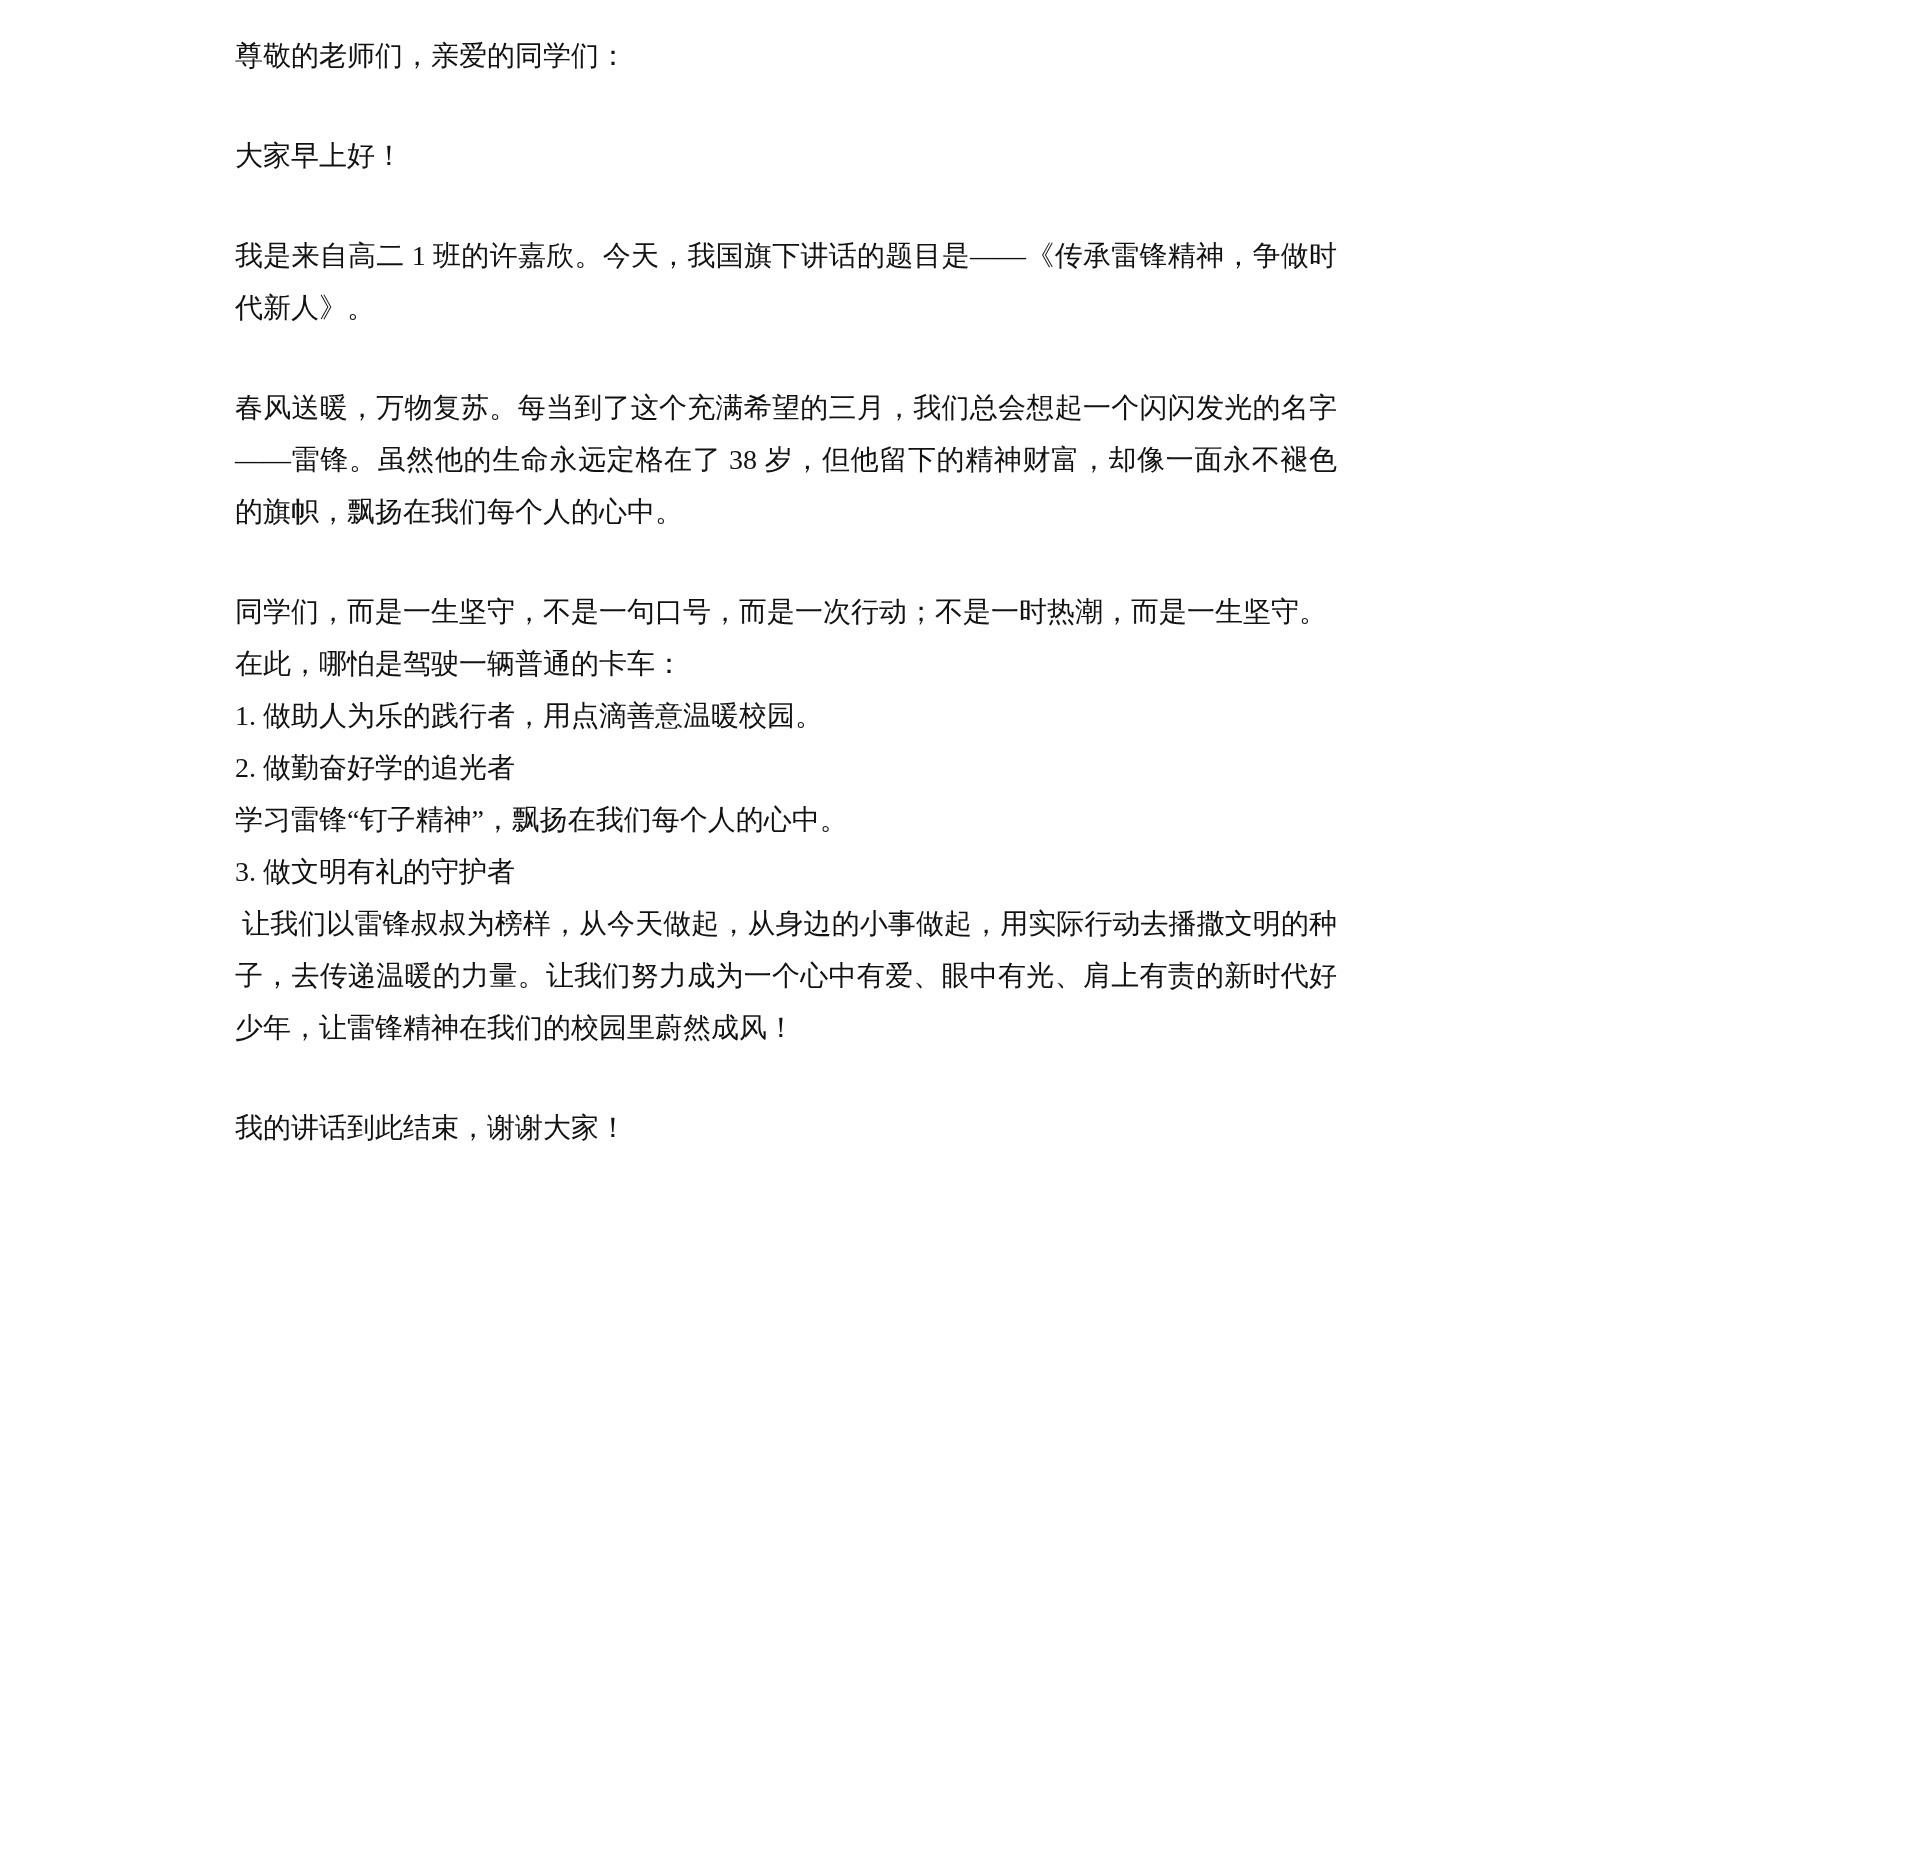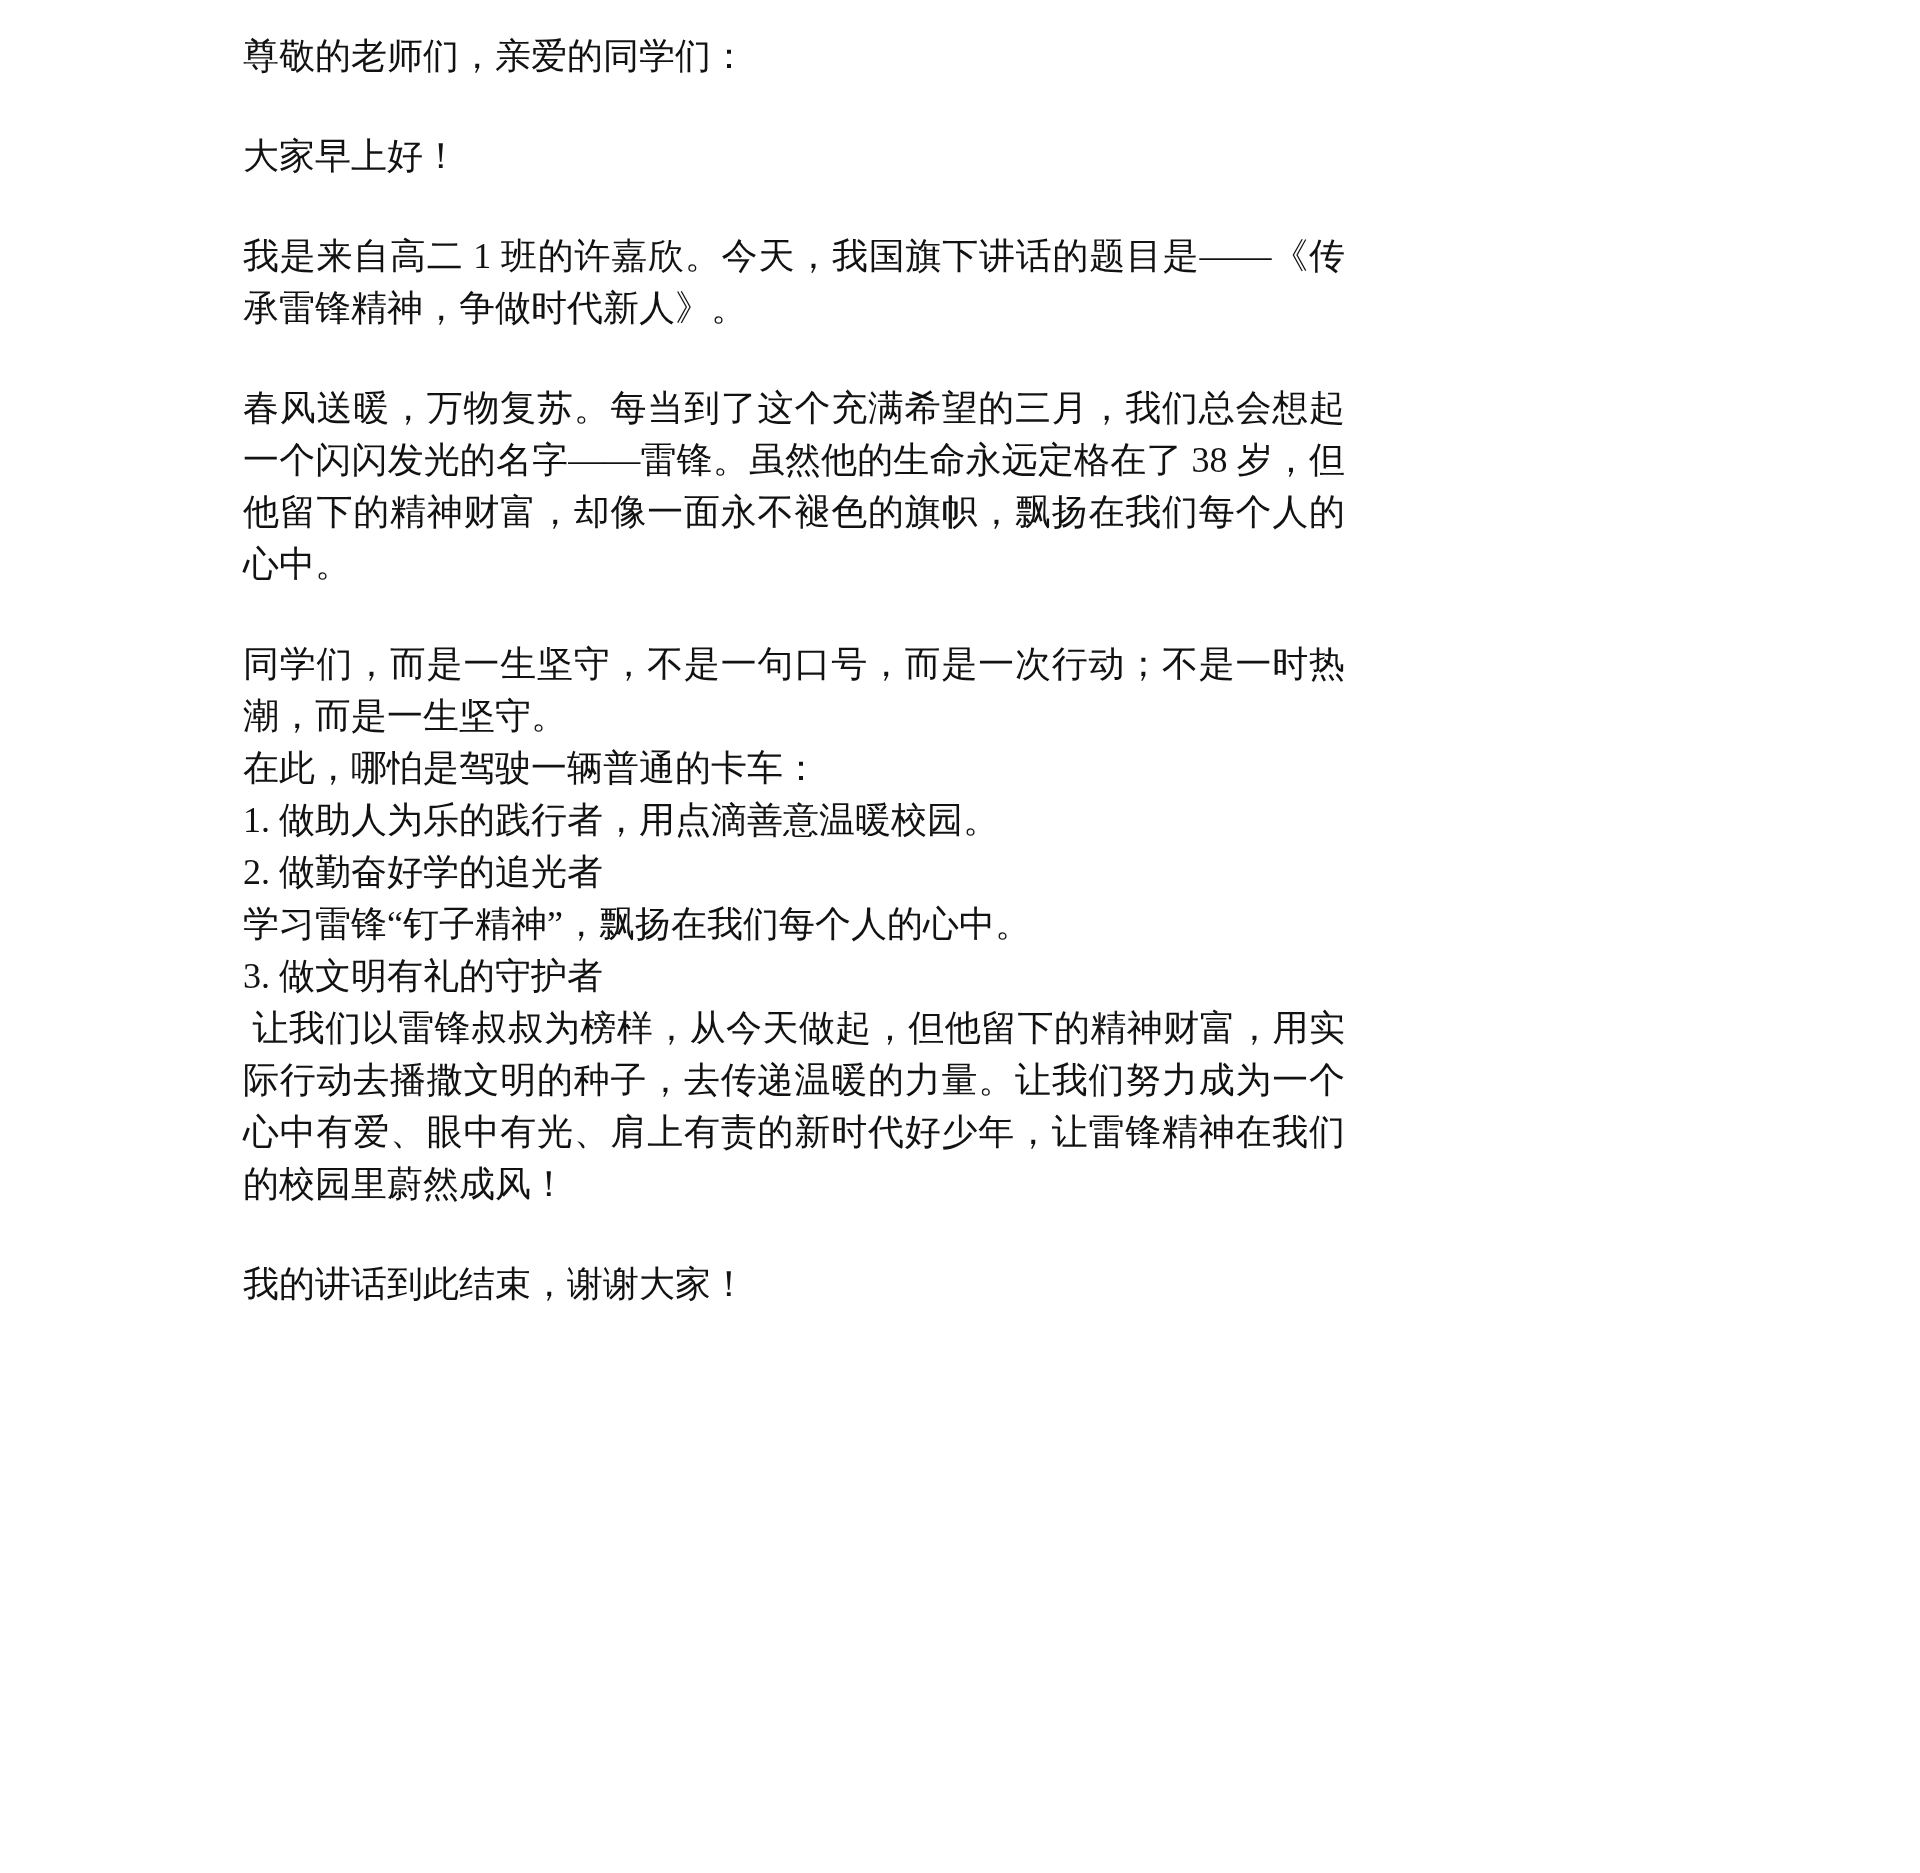--- a/index.html
+++ b/index.html
@@ -9,25 +9,25 @@
   }
   .page {
     position: relative;
     width: 1920px;
     height: 1873px;
     background: #ffffff;
     overflow: hidden;
   }
   .content {
     position: absolute;
-    left: 243px;
+    left: 235px;
     top: 30px;
     width: 1102px;
     font-family: "Liberation Serif", "DejaVu Serif", serif;
-    font-size: 36px;
+    font-size: 28px;
     line-height: 52px;
     color: #121212;
     text-align: justify;
     text-justify: inter-ideograph;
   }
   .block {
     margin: 0 0 48px 0;
   }
   .block:last-child {
     margin-bottom: 0;
@@ -62,21 +62,21 @@
 
 
 
     <div class="block">
       <p class="line">同学们，而是一生坚守，不是一句口号，而是一次行动；不是一时热潮，而是一生坚守。</p>
       <p class="line">在此，哪怕是驾驶一辆普通的卡车：</p>
       <p class="line">1. 做助人为乐的践行者，用点滴善意温暖校园。</p>
       <p class="line">2. 做勤奋好学的追光者</p>
       <p class="line">学习雷锋“钉子精神”，飘扬在我们每个人的心中。</p>
       <p class="line">3. 做文明有礼的守护者</p>
-      <p class="line"> 让我们以雷锋叔叔为榜样，从今天做起，但他留下的精神财富，用实际行动去播撒文明的种子，去传递温暖的力量。让我们努力成为一个心中有爱、眼中有光、肩上有责的新时代好少年，让雷锋精神在我们的校园里蔚然成风！</p>
+      <p class="line"> 让我们以雷锋叔叔为榜样，从今天做起，从身边的小事做起，用实际行动去播撒文明的种子，去传递温暖的力量。让我们努力成为一个心中有爱、眼中有光、肩上有责的新时代好少年，让雷锋精神在我们的校园里蔚然成风！</p>
     </div>
 
     <div class="block">
       <p class="line">我的讲话到此结束，谢谢大家！</p>
     </div>
 
   </div>
 </div>
 
 </body></html>

